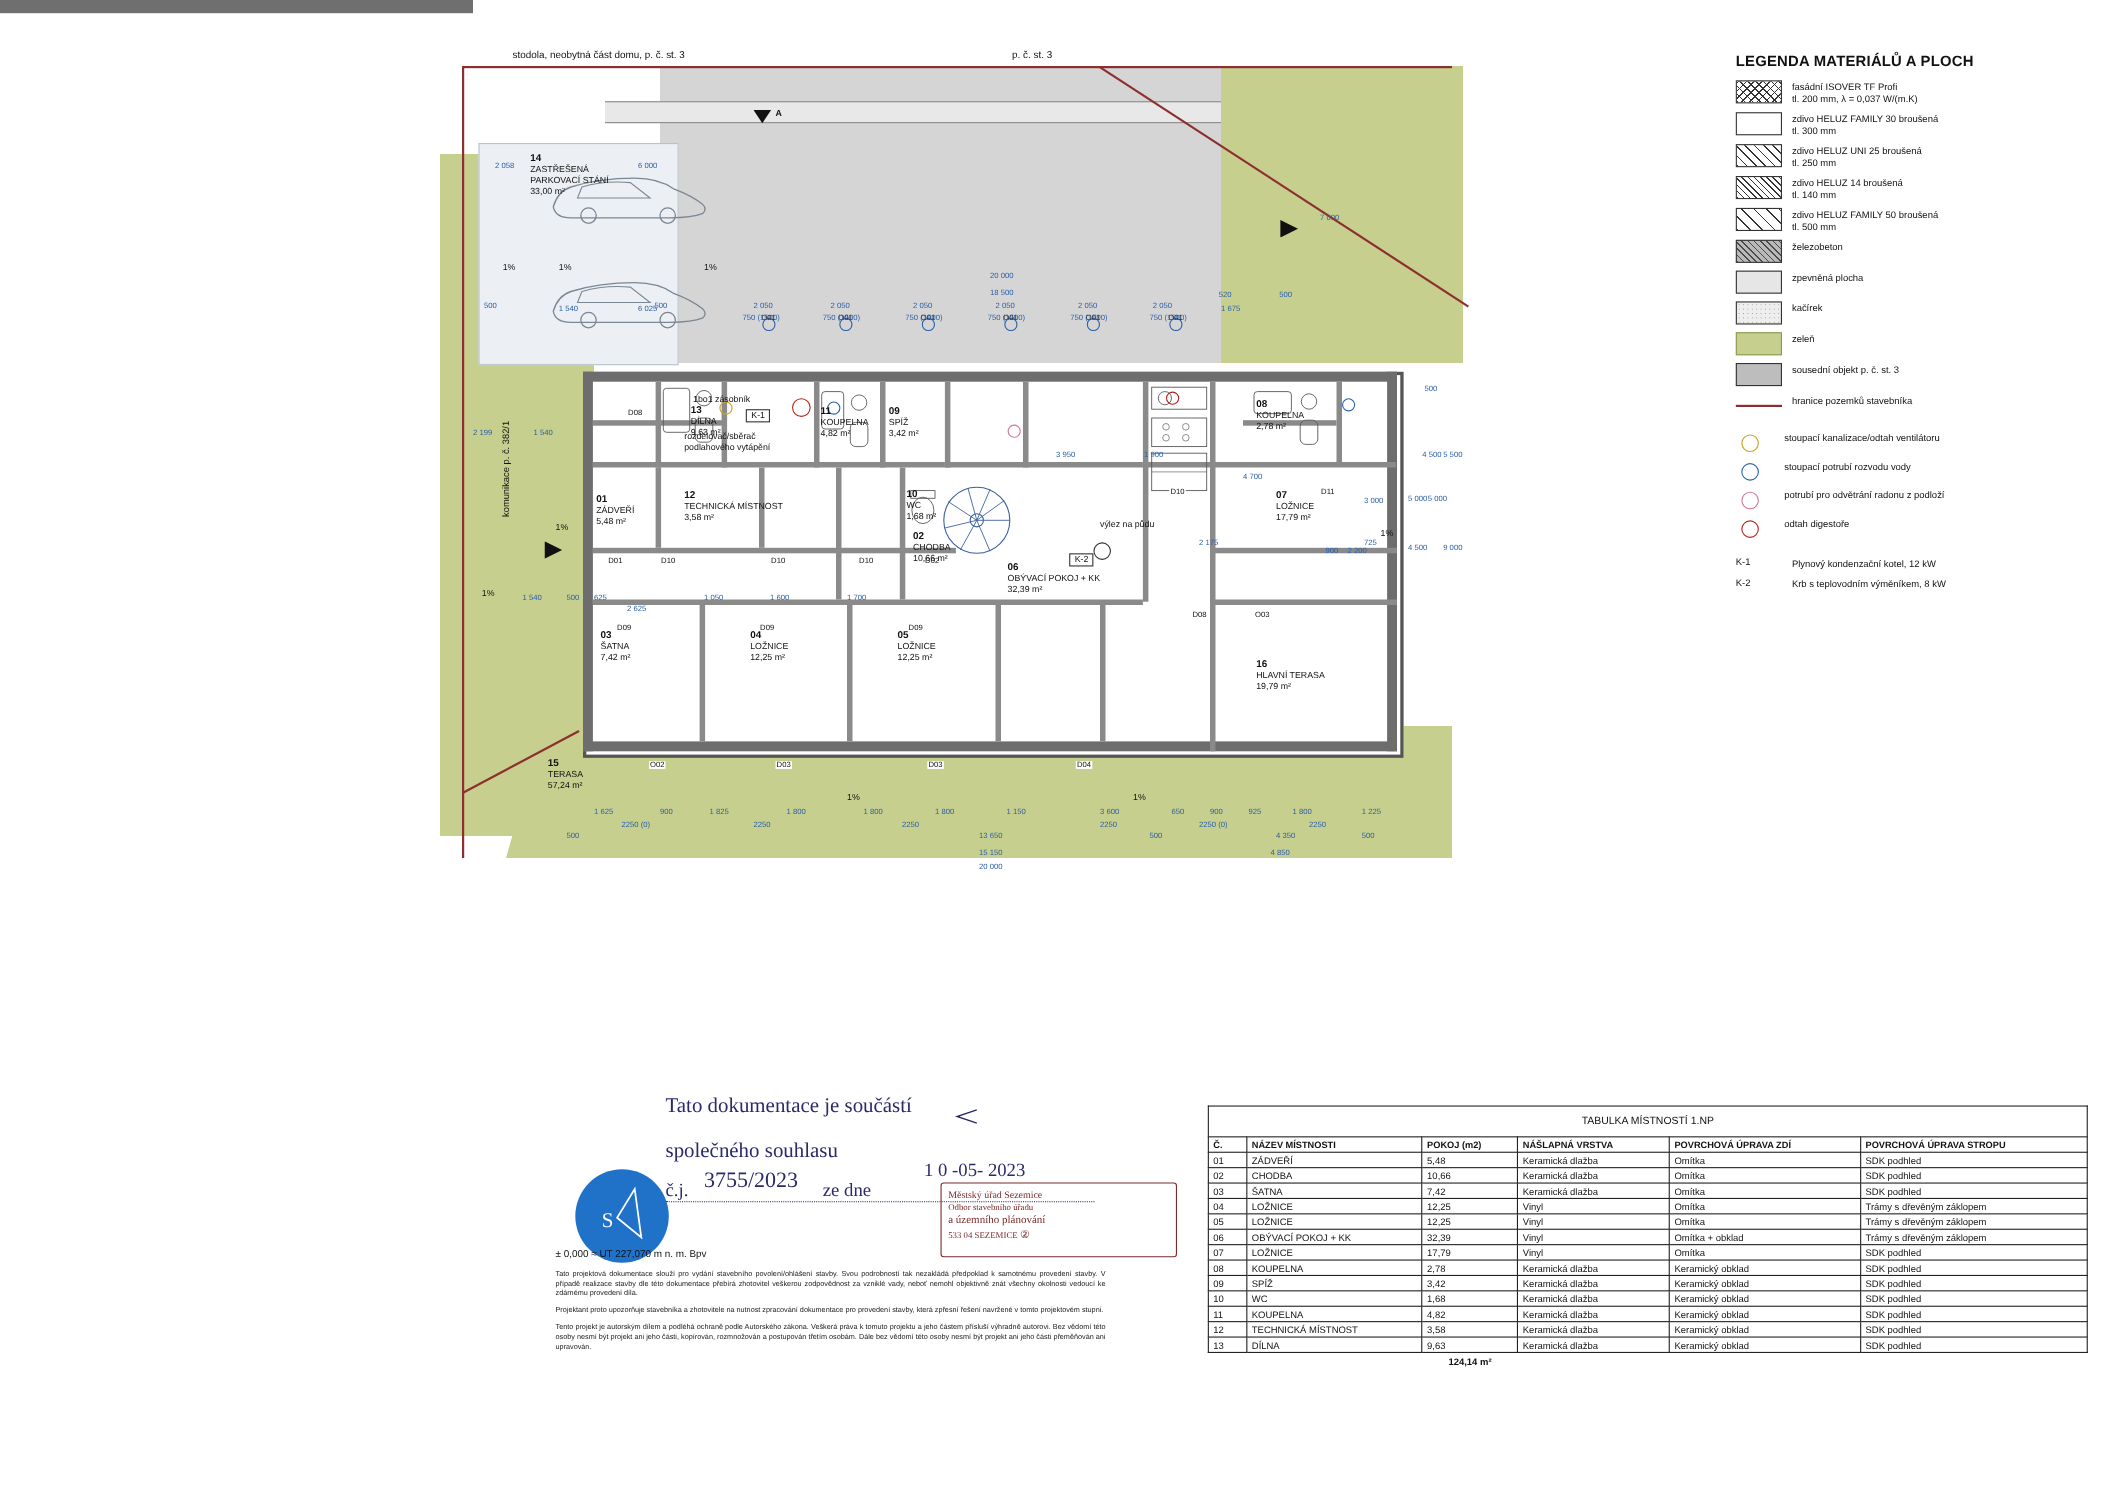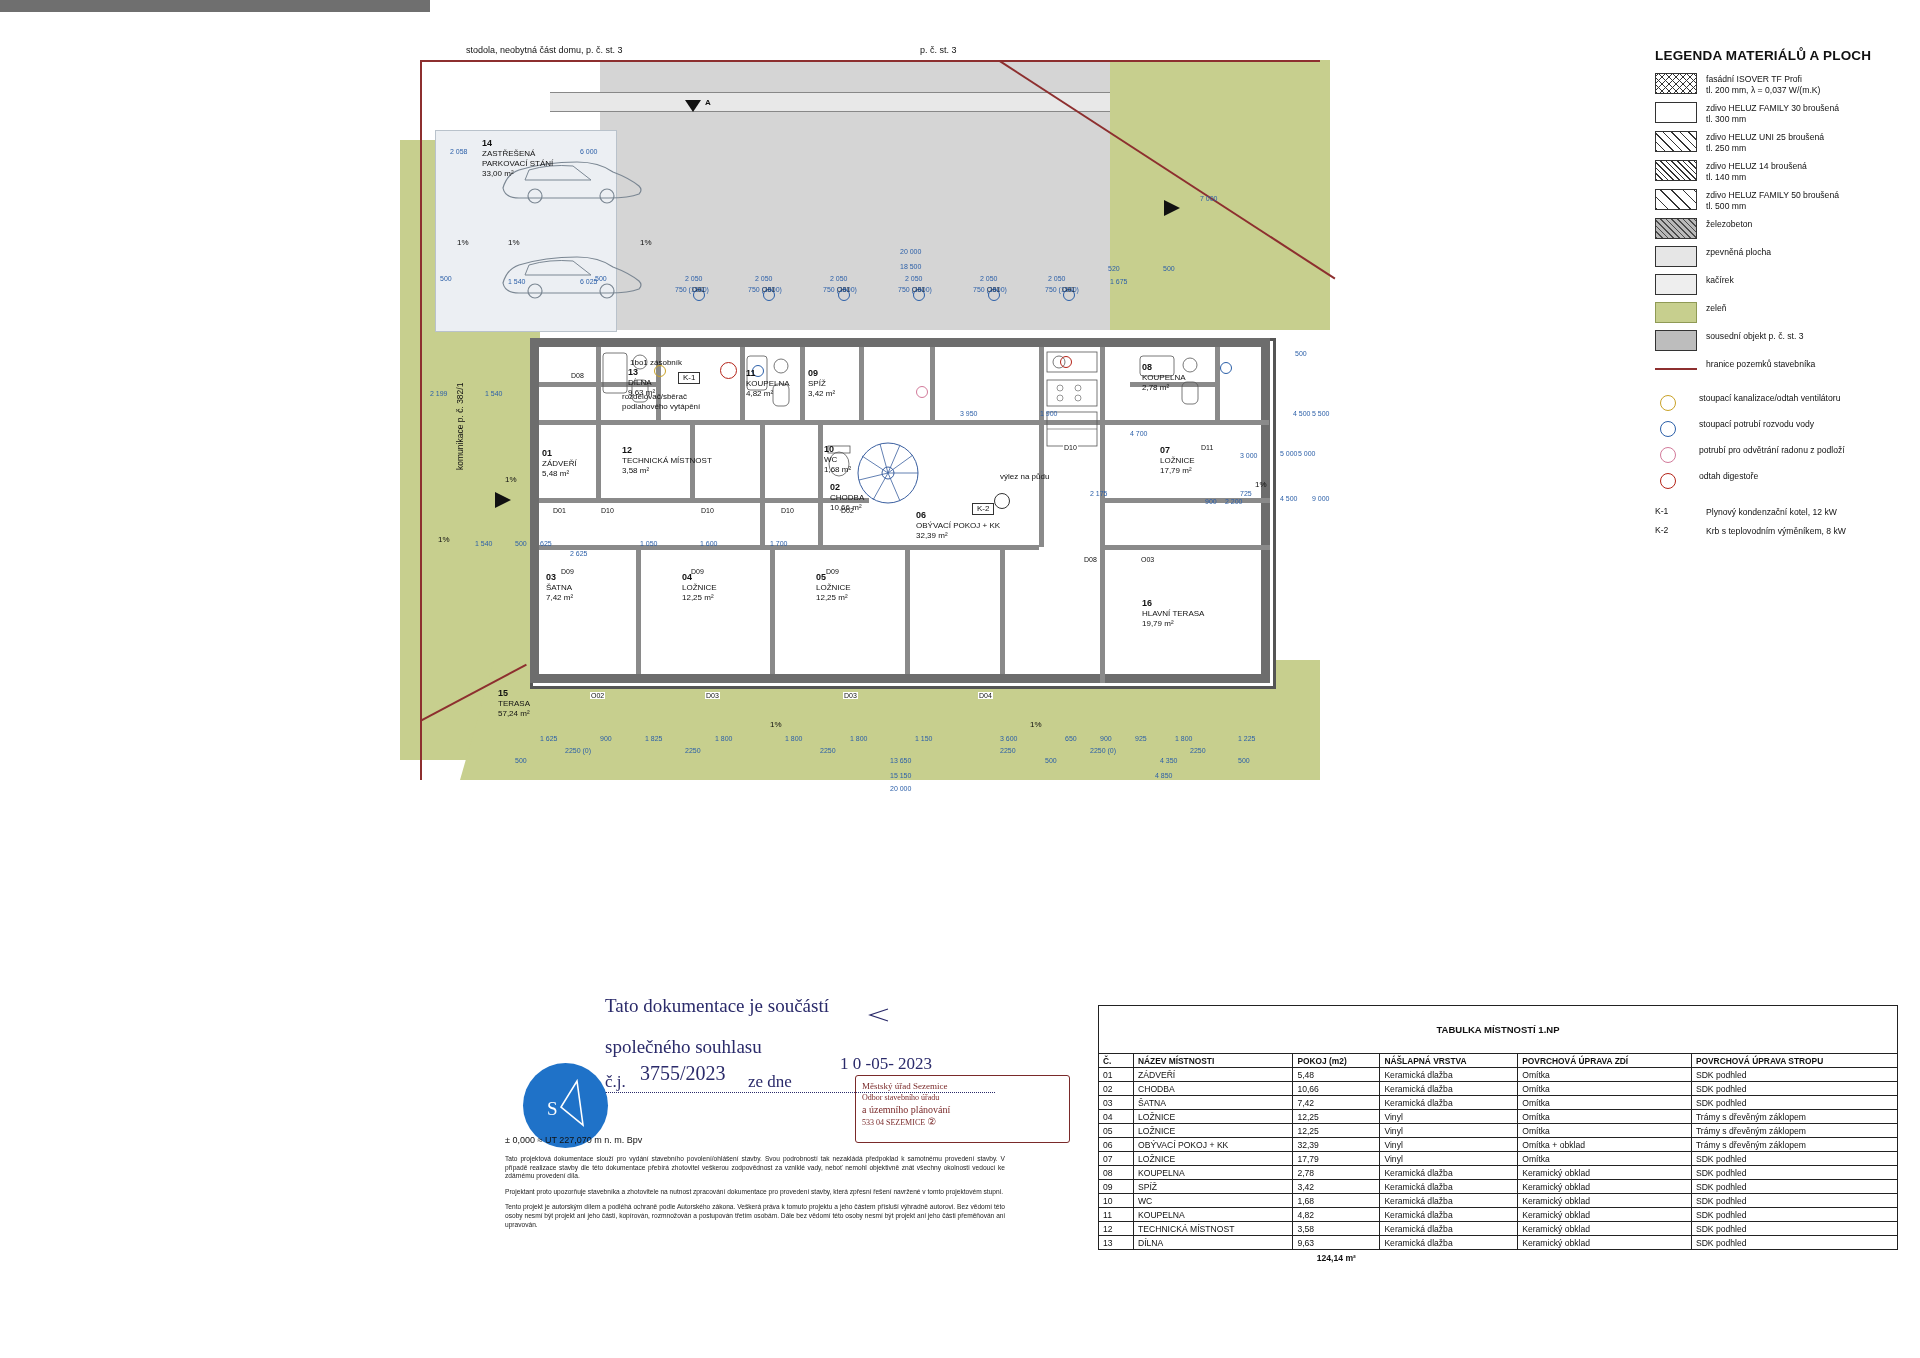--- a/index.html
+++ b/index.html
@@ -17,21 +17,21 @@
   .thinwall{position:absolute;background:#8a8a8a;}
   .lbl{position:absolute;font-size:8px;line-height:10px;color:#111;white-space:nowrap;}
   .lbl b{font-weight:bold;font-size:9px;}
   .dim{position:absolute;font-size:7px;color:#2b5fa8;white-space:nowrap;}
   .redline{position:absolute;background:#8d2f2f;}
   .circ{position:absolute;border:1px solid #2b5fa8;border-radius:50%;}
   .dtag{position:absolute;font-size:7px;color:#111;background:#fff;padding:0 1px;}
   .winTag{position:absolute;font-size:7px;color:#111;}
 
   
-  .legend{position:absolute;left:1655px;top:48px;width:255px;}
+  .legend{position:absolute;left:1578px;top:48px;width:255px;}
   .legend h2{font-size:13.5px;margin:0 0 10px 0;font-weight:bold;letter-spacing:.2px;}
   .legend .row{display:flex;align-items:flex-start;margin-bottom:7px;}
   .legend .sw{width:42px;height:21px;border:1px solid #333;box-sizing:border-box;flex:0 0 42px;margin-right:9px;background:#fff;}
   .legend .txt{font-size:8.6px;line-height:10.5px;padding-top:1px;}
   .sw.hatchx{background-image:repeating-linear-gradient(45deg,#333 0 1px,transparent 1px 5px),repeating-linear-gradient(-45deg,#333 0 1px,transparent 1px 5px);}
   .sw.plain{background:#fff;}
   .sw.diag1{background-image:repeating-linear-gradient(45deg,#333 0 1px,transparent 1px 6px);}
   .sw.diag2{background-image:repeating-linear-gradient(45deg,#333 0 1px,transparent 1px 4px);}
   .sw.diag3{background-image:repeating-linear-gradient(45deg,#333 0 1px,transparent 1px 8px);}
   .sw.rc{background:#b9b9b9;background-image:repeating-linear-gradient(45deg,#4a4a4a 0 1px,transparent 1px 4px);}
@@ -43,21 +43,21 @@
   .sw.line:after{content:"";position:absolute;left:0;top:10px;width:42px;height:2px;background:#8d2f2f;}
   .ring{width:14px;height:14px;border-radius:50%;border:1.6px solid #333;margin:3px 23px 0 5px;flex:0 0 14px;}
   .ring.y{border-color:#c9a227;}
   .ring.b{border-color:#2b5fa8;}
   .ring.p{border-color:#d27a9a;}
   .ring.r{border-color:#b42318;}
   .kcode{width:42px;flex:0 0 42px;margin-right:9px;font-size:8.6px;}
 
   
   .tbl{position:absolute;left:1098px;top:1005px;width:800px;}
-  .tbl .title{text-align:center;font-size:9.5px;font-weight:bold;border:1px solid #222;border-bottom:none;padding:18px 0;}
+  .tbl .title{text-align:center;font-size:9.5px;font-weight:normal;border:1px solid #222;border-bottom:none;padding:8px 0;}
   table{border-collapse:collapse;width:100%;font-size:8.6px;}
   th,td{border:1px solid #222;padding:1.5px 4px;text-align:left;}
   th{font-weight:bold;font-size:8.4px;}
   td.num,th.num{width:26px;text-align:left;}
   td.area{width:78px;}
   .sumrow td{border:none;font-weight:bold;text-align:center;padding-top:3px;}
   .sumrow td.l{border:none;}
 
   
   .notes{position:absolute;left:505px;top:1155px;width:500px;font-size:6.6px;line-height:8.6px;color:#222;text-align:justify;}

